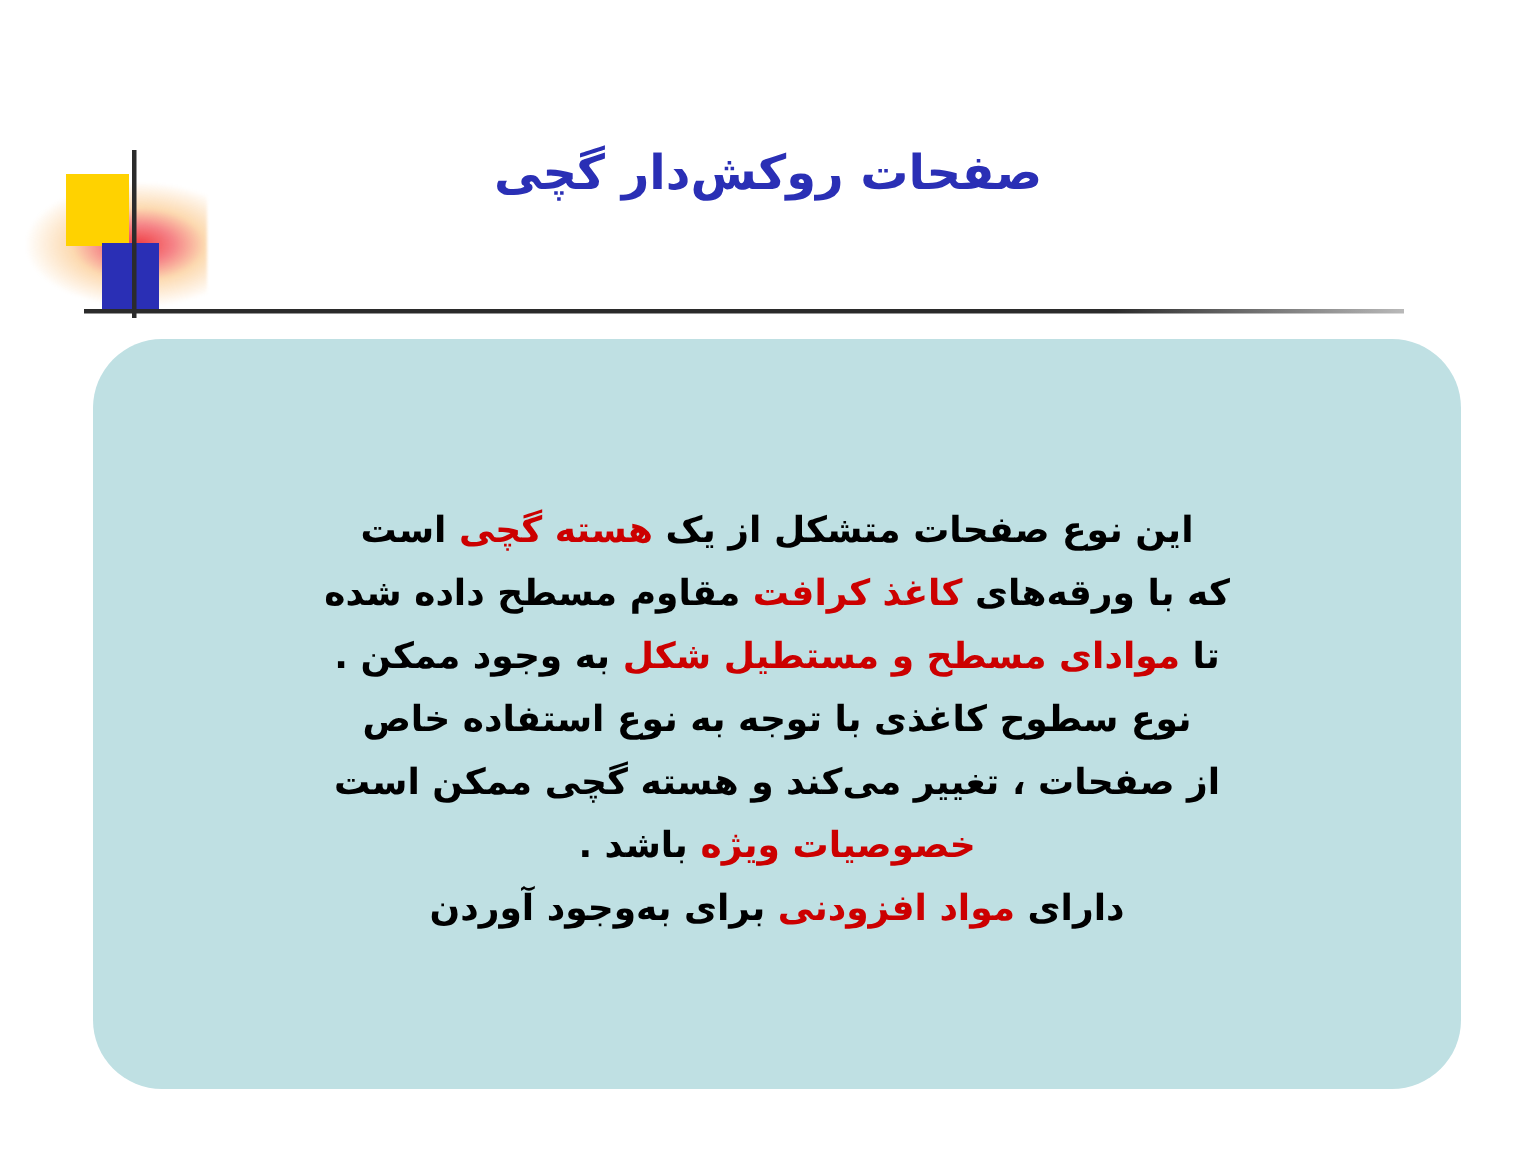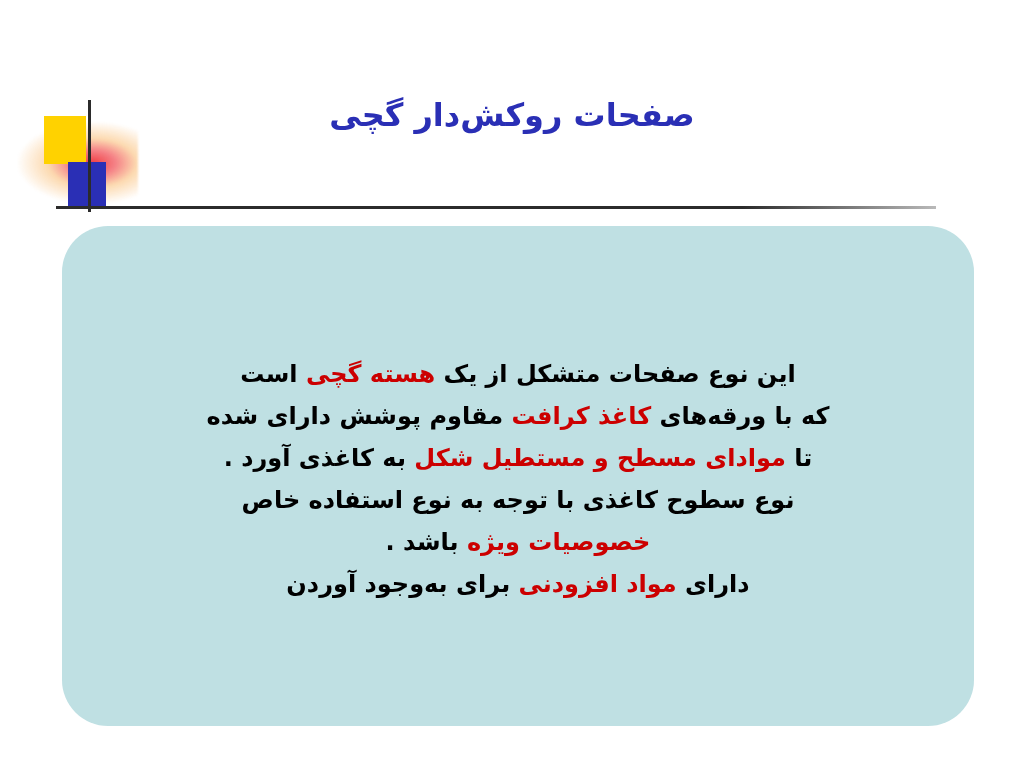--- a/index.html
+++ b/index.html
@@ -132,20 +132,21 @@
     <div class="sq-blue"></div>
     <div class="v-line"></div>
     <div class="h-line"></div>
   </div>
 
   <div class="title">صفحات روکش‌دار گچی</div>
 
   <div class="panel">
 
   <div class="line"><span>این نوع صفحات متشکل از یک </span><span class="hl">هسته گچی</span><span> است</span></div>
-      <div class="line"><span>که با ورقه‌های </span><span class="hl">کاغذ کرافت</span><span> مقاوم پوشش دارای شده</span></div>
-      <div class="line"><span>تا </span><span class="hl">مواد‌ای مسطح و مستطیل شکل</span><span> به کاغذی آورد .</span></div>
+      <div class="line"><span>که با ورقه‌های </span><span class="hl">کاغذ کرافت</span><span> مقاوم مسطح داده شده</span></div>
+      <div class="line"><span>تا </span><span class="hl">مواد‌ای مسطح و مستطیل شکل</span><span> به وجود ممکن .</span></div>
       <div class="line"><span>نوع سطوح کاغذی با توجه به نوع استفاده خاص</span></div>
+      <div class="line"><span>از صفحات ، تغییر می‌کند و هسته گچی ممکن است</span></div>
       <div class="line"><span class="hl">خصوصیات ویژه</span><span> باشد .</span></div>
       <div class="line"><span>دارای </span><span class="hl">مواد افزودنی</span><span> برای به‌وجود آوردن</span></div>
     </div>
 
 </div>
 
 </body></html>

